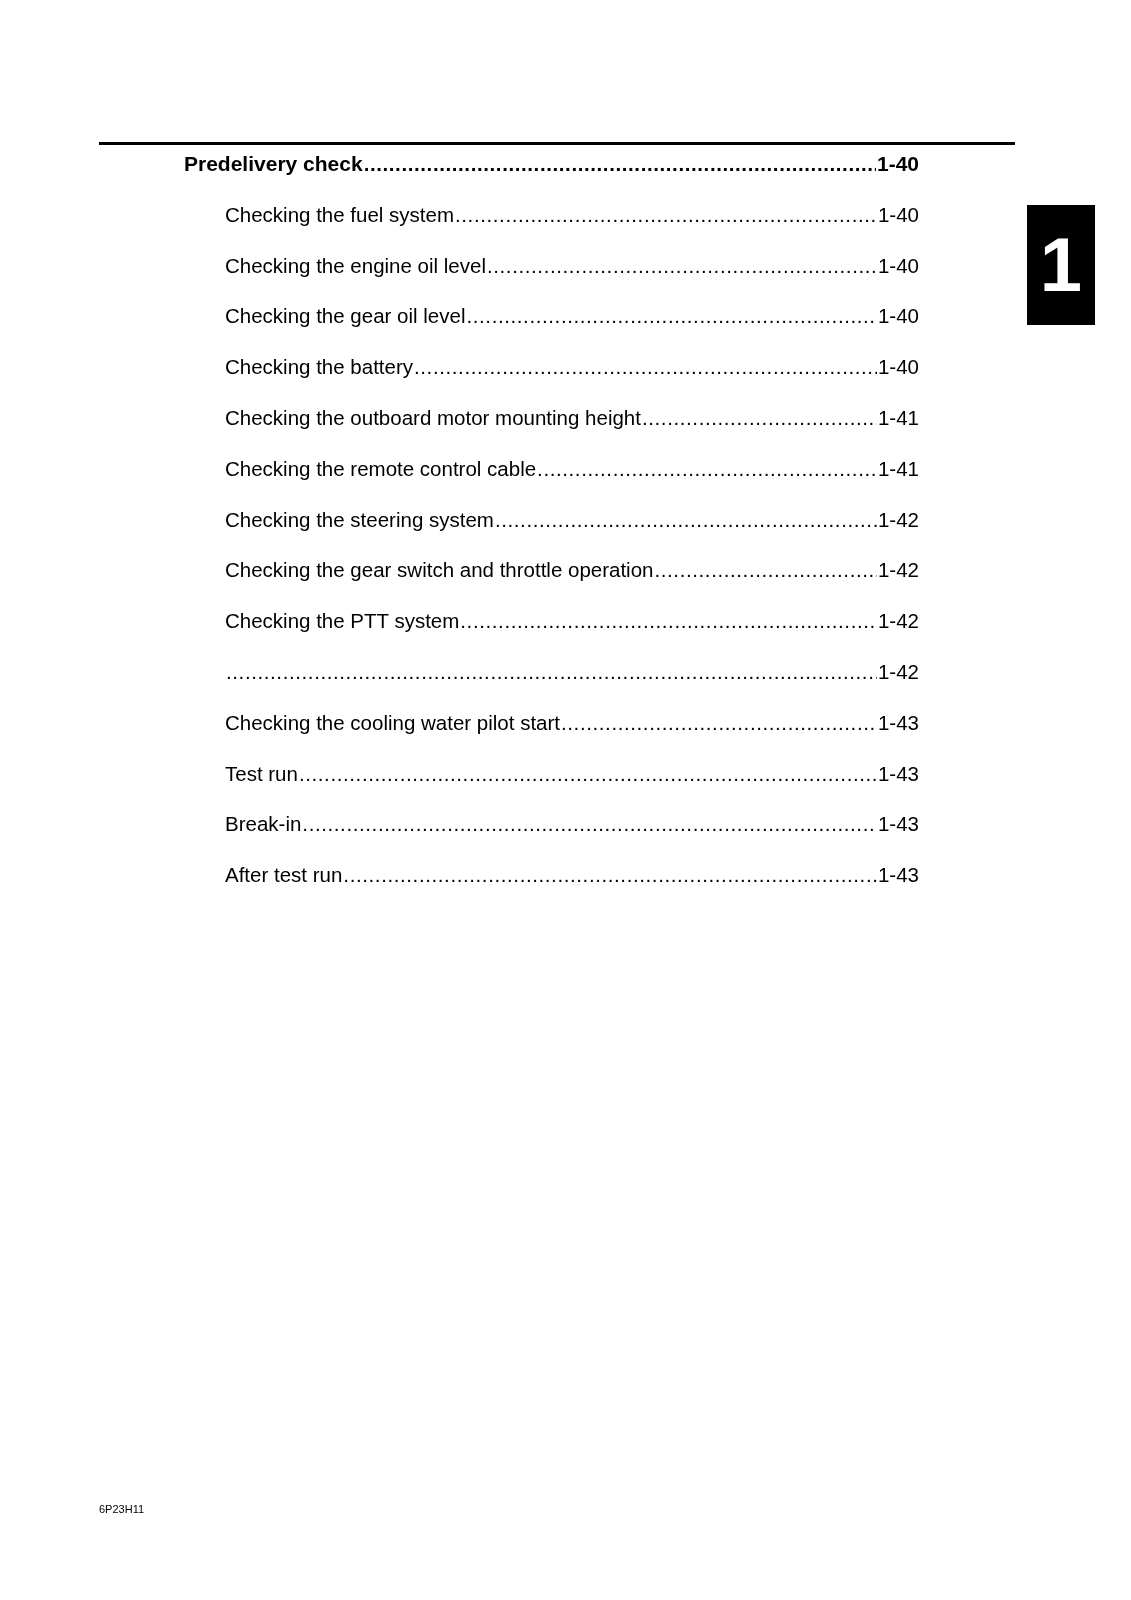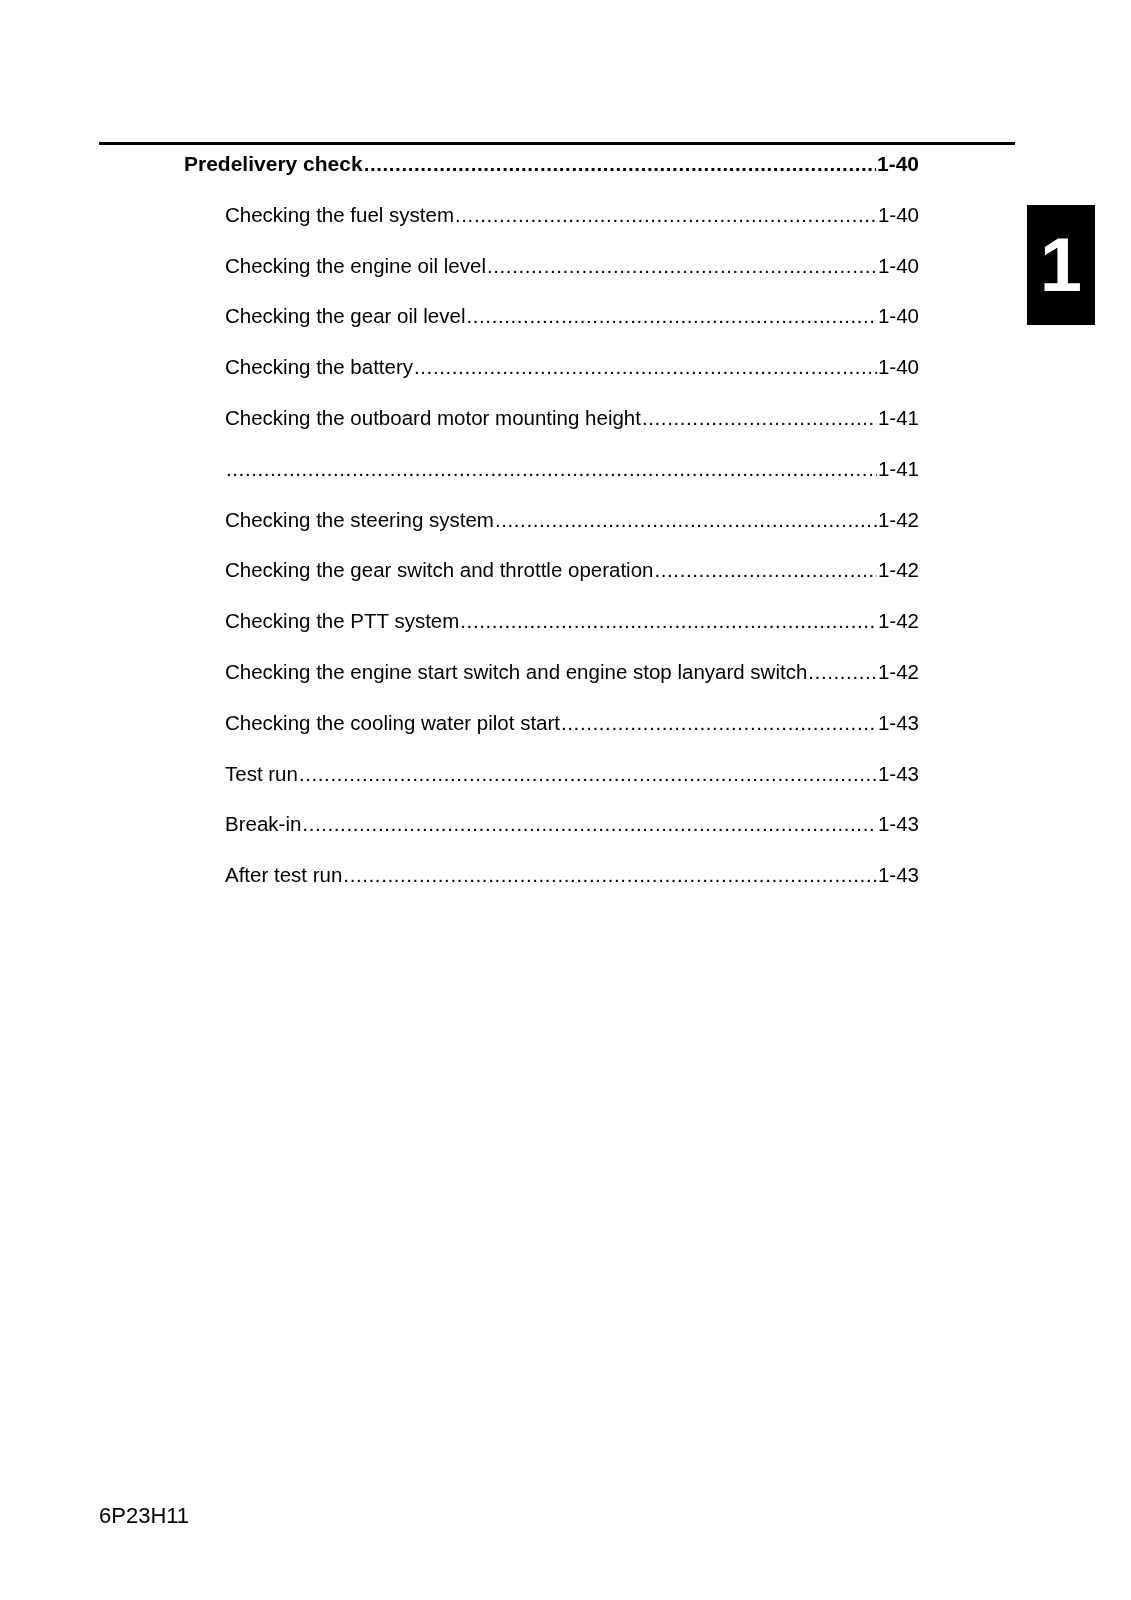--- a/index.html
+++ b/index.html
@@ -95,21 +95,21 @@
   .level-2 {
     padding-left: 126px;
     font-weight: normal;
     margin-top: 26px;
   }
 
   .footer-code {
     position: absolute;
     left: 99px;
     top: 1503px;
-    font-size: 22px;
+    font-size: 11px;
     font-family: "Liberation Sans", sans-serif;
     color: #000000;
   }
 </style>
 </head>
 <body>
 
 <div class="page">
 
   <div class="top-rule"></div>
@@ -141,40 +141,40 @@
         <span class="label">Checking the battery</span>
         <span class="dots">.......................................................................................................................................................................................................</span>
         <span class="page-num">1-40</span>
       </div>
       <div class="toc-row level-2">
         <span class="label">Checking the outboard motor mounting height</span>
         <span class="dots">.......................................................................................................................................................................................................</span>
         <span class="page-num">1-41</span>
       </div>
       <div class="toc-row level-2">
+        <span class="label">Checking the remote control cable</span>
         <span class="dots">.......................................................................................................................................................................................................</span>
         <span class="page-num">1-41</span>
       </div>
       <div class="toc-row level-2">
         <span class="label">Checking the steering system</span>
         <span class="dots">.......................................................................................................................................................................................................</span>
         <span class="page-num">1-42</span>
       </div>
       <div class="toc-row level-2">
         <span class="label">Checking the gear switch and throttle operation</span>
         <span class="dots">.......................................................................................................................................................................................................</span>
         <span class="page-num">1-42</span>
       </div>
       <div class="toc-row level-2">
         <span class="label">Checking the PTT system</span>
         <span class="dots">.......................................................................................................................................................................................................</span>
         <span class="page-num">1-42</span>
       </div>
       <div class="toc-row level-2">
-        <span class="label">Checking the engine start switch and engine stop lanyard switch</span>
         <span class="dots">.......................................................................................................................................................................................................</span>
         <span class="page-num">1-42</span>
       </div>
       <div class="toc-row level-2">
         <span class="label">Checking the cooling water pilot start</span>
         <span class="dots">.......................................................................................................................................................................................................</span>
         <span class="page-num">1-43</span>
       </div>
       <div class="toc-row level-2">
         <span class="label">Test run</span>

